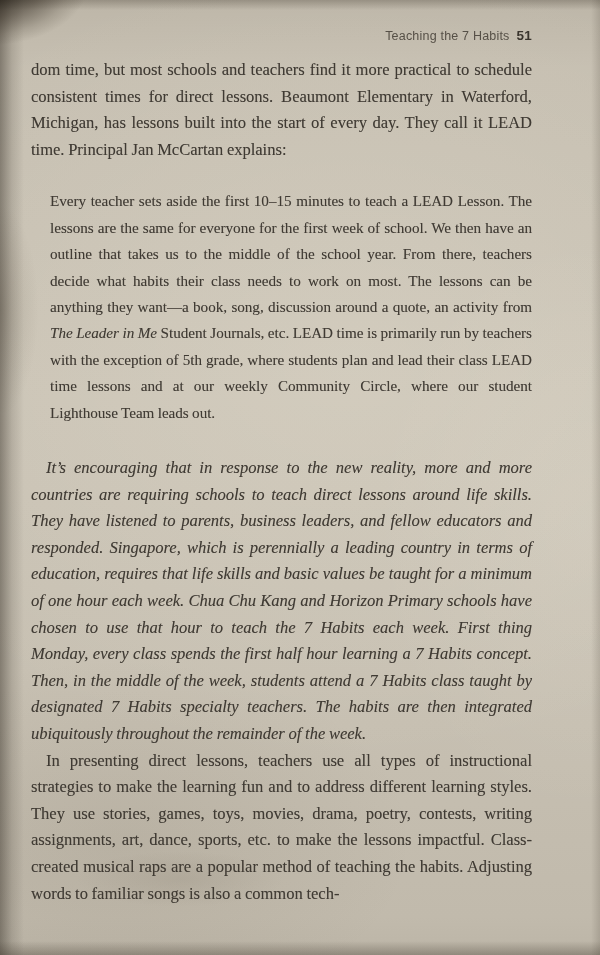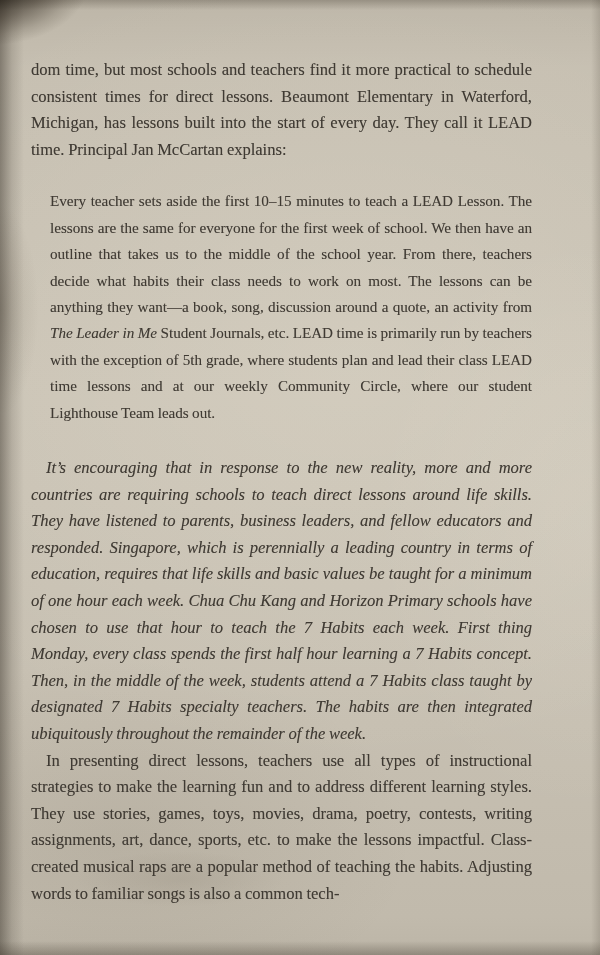--- a/index.html
+++ b/index.html
@@ -92,20 +92,23 @@
     line-height: 26.4px;
     text-align: justify;
   }
   .quote .italic { font-style: italic; }
 </style>
 </head>
 <body>
 
 <div class="page">
 
+  <div class="running-header">
+    <span class="running-title">Teaching the 7 Habits</span><span class="page-number">51</span>
+  </div>
 
   <div class="content">
 
     <p class="body-par">dom time, but most schools and teachers find it more practical to schedule consistent times for direct lessons. Beaumont Elementary in Waterford, Michigan, has lessons built into the start of every day. They call it LEAD time. Principal Jan McCartan explains:</p>
 
     <blockquote class="quote"><span>Every teacher sets aside the first 10–15 minutes to teach a LEAD Lesson. The lessons are the same for everyone for the first week of school. We then have an outline that takes us to the middle of the school year. From there, teachers decide what habits their class needs to work on most. The lessons can be anything they want—a book, song, discussion around a quote, an activity from </span><span class="italic">The Leader in Me</span><span> Student Journals, etc. LEAD time is primarily run by teachers with the exception of 5th grade, where students plan and lead their class LEAD time lessons and at our weekly Community Circle, where our student Lighthouse Team leads out.</span></blockquote>
 
     <p class="body-par indent par-direct-lessons">It’s encouraging that in response to the new reality, more and more countries are requiring schools to teach direct lessons around life skills. They have listened to parents, business leaders, and fellow educators and responded. Singapore, which is perennially a leading country in terms of education, requires that life skills and basic values be taught for a minimum of one hour each week. Chua Chu Kang and Horizon Primary schools have chosen to use that hour to teach the 7 Habits each week. First thing Monday, every class spends the first half hour learning a 7 Habits concept. Then, in the middle of the week, students attend a 7 Habits class taught by designated 7 Habits specialty teachers. The habits are then integrated ubiquitously throughout the remainder of the week.</p>
 
     <p class="body-par indent">In presenting direct lessons, teachers use all types of instructional strategies to make the learning fun and to address different learning styles. They use stories, games, toys, movies, drama, poetry, contests, writing assignments, art, dance, sports, etc. to make the lessons impactful. Class-created musical raps are a popular method of teaching the habits. Adjusting words to familiar songs is also a common tech-</p>

